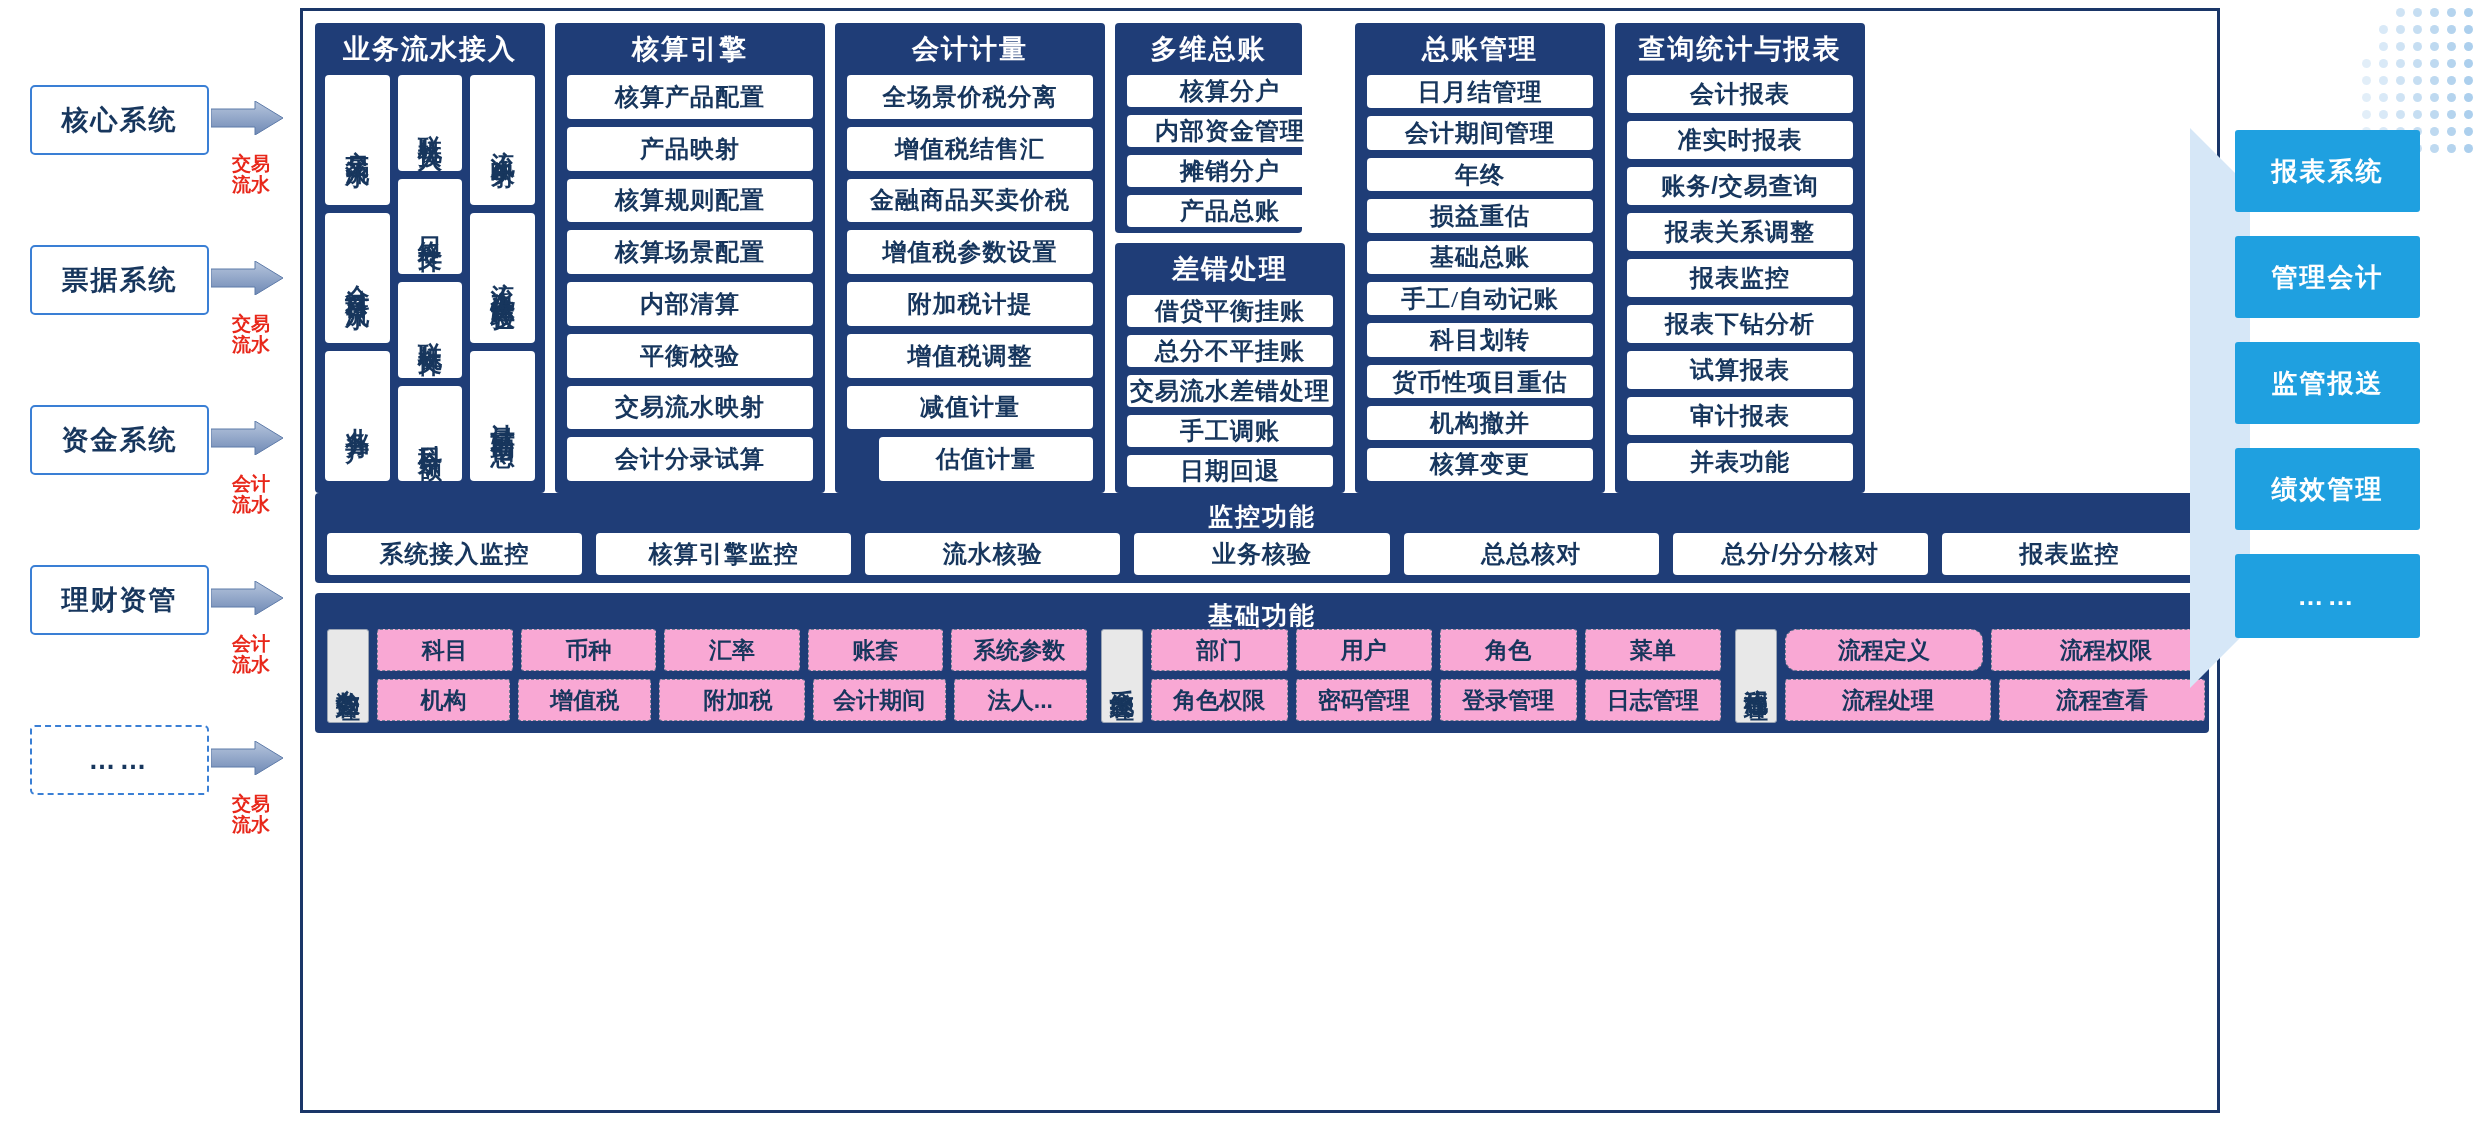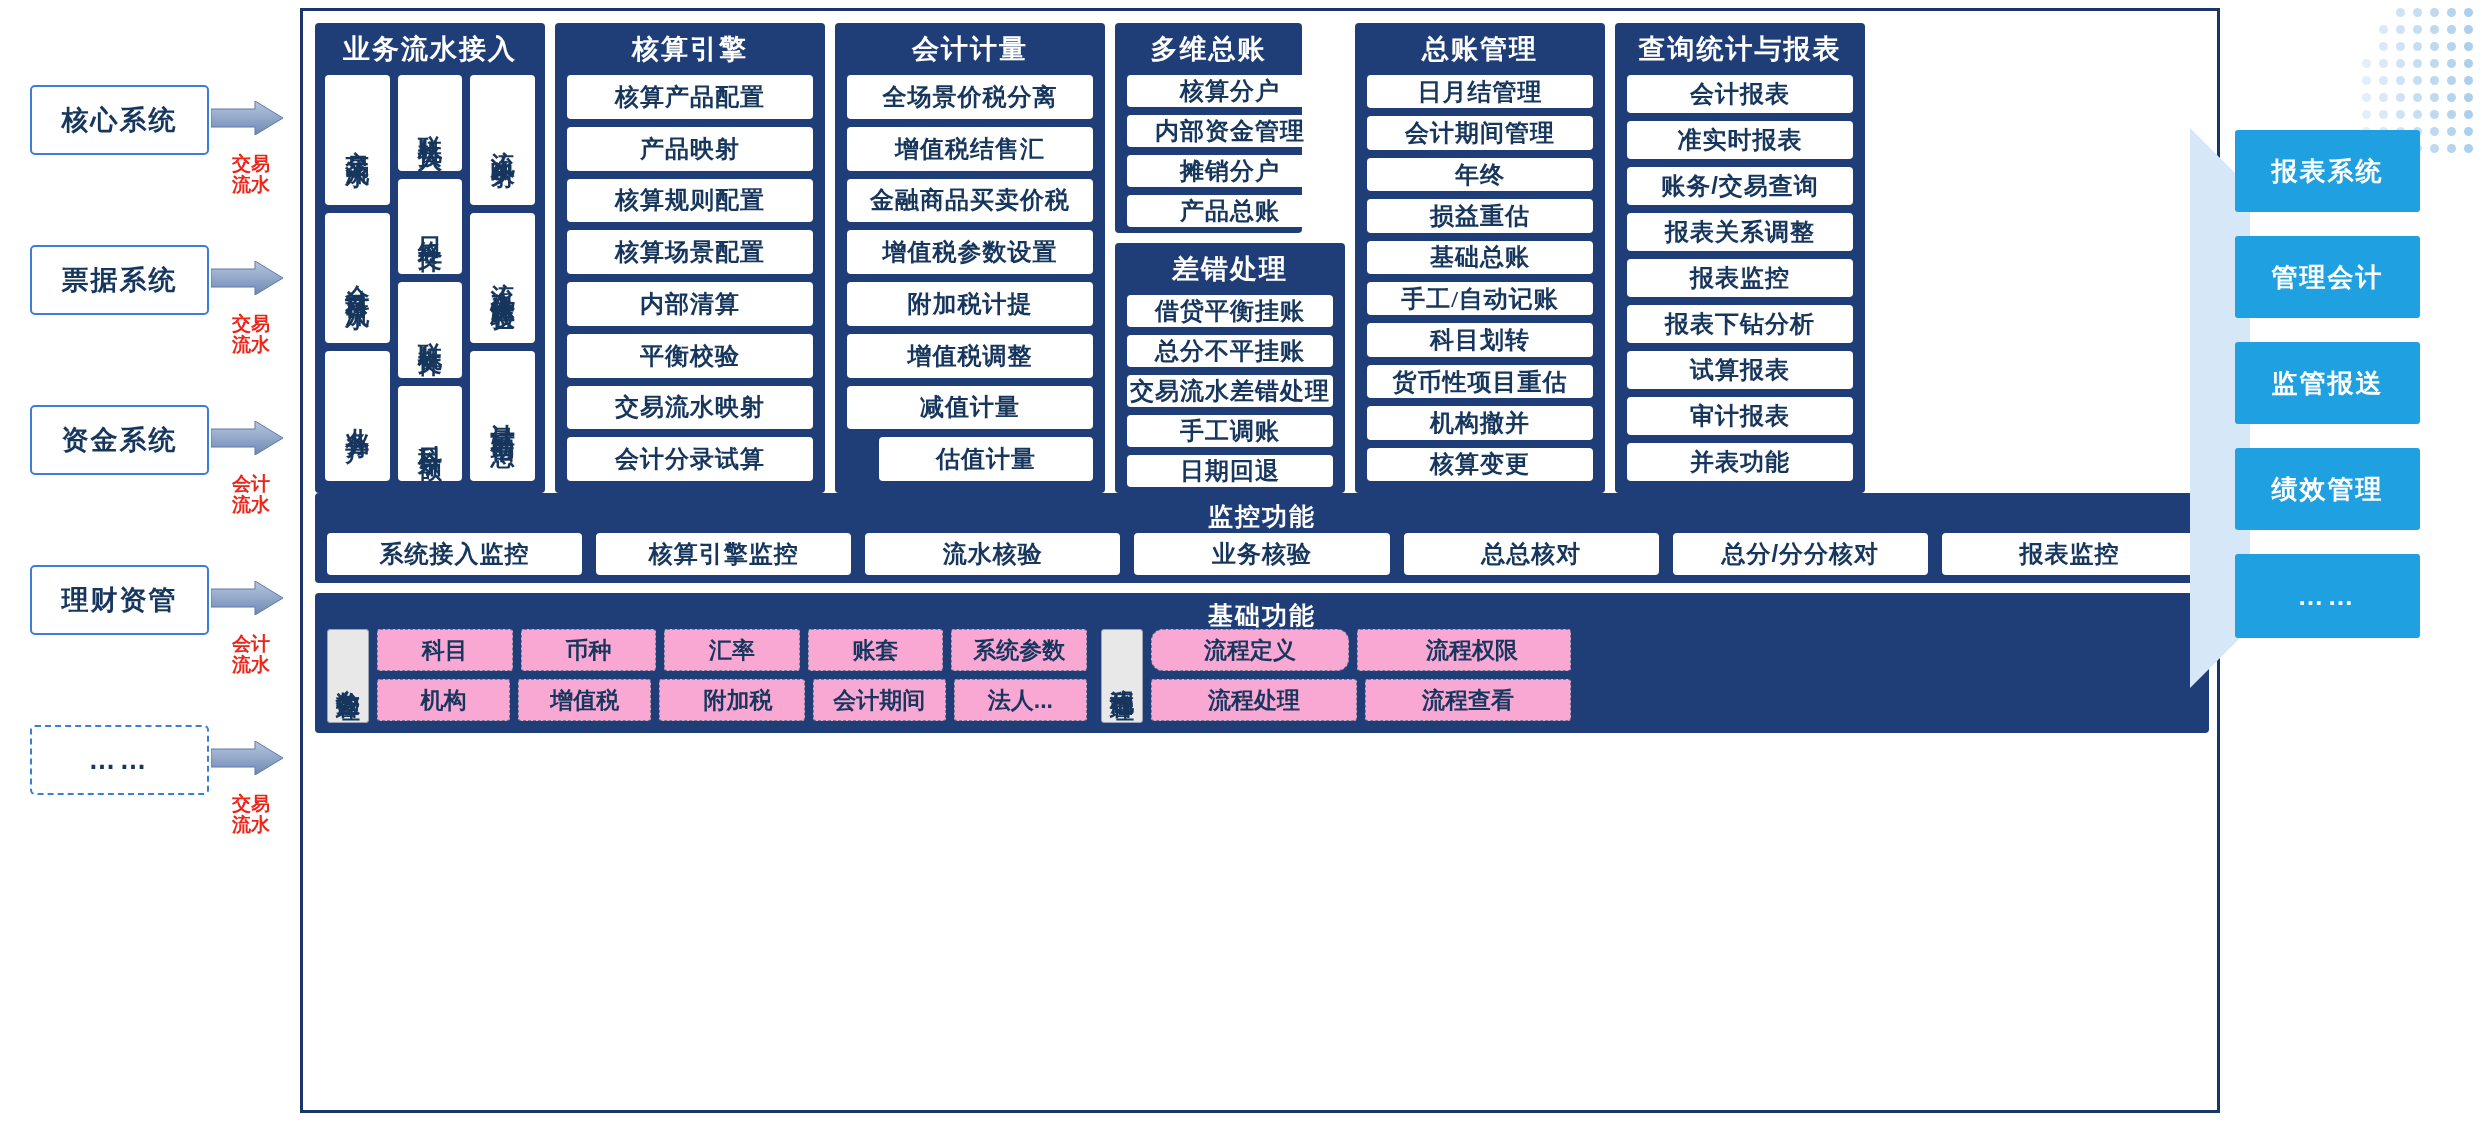--- a/index.html
+++ b/index.html
@@ -350,20 +350,37 @@
               </div>
               <div style="display:flex;gap:8px;height:42px;">
                 <div class="dashcell" style="flex:1;">机构</div>
                 <div class="dashcell" style="flex:1;">增值税</div>
                 <div class="dashcell" style="flex:1;padding-left:12px;">附加税</div>
                 <div class="dashcell" style="flex:1;">会计期间</div>
                 <div class="dashcell" style="flex:1;">法人...</div>
               </div>
             </div>
           </div>
+          <div style="width:620px;background:#1f3d77;display:flex;gap:8px;">
+            <div class="group-label" style="width:40px;height:92px;">系统管理</div>
+            <div style="flex:1;display:flex;flex-direction:column;gap:8px;">
+              <div style="display:flex;gap:8px;height:42px;">
+                <div class="dashcell" style="flex:1;">部门</div>
+                <div class="dashcell" style="flex:1;">用户</div>
+                <div class="dashcell" style="flex:1;">角色</div>
+                <div class="dashcell" style="flex:1;">菜单</div>
+              </div>
+              <div style="display:flex;gap:8px;height:42px;">
+                <div class="dashcell" style="flex:1;">角色权限</div>
+                <div class="dashcell" style="flex:1;">密码管理</div>
+                <div class="dashcell" style="flex:1;">登录管理</div>
+                <div class="dashcell" style="flex:1;">日志管理</div>
+              </div>
+            </div>
+          </div>
           <div style="width:470px;background:#1f3d77;display:flex;gap:8px;">
             <div class="group-label" style="width:40px;height:92px;">流程管理</div>
             <div style="flex:1;display:flex;flex-direction:column;gap:8px;">
               <div style="display:flex;gap:8px;height:42px;">
                 <div class="dashcell" style="flex:1;border-radius:12px;">流程定义</div>
                 <div class="dashcell" style="flex:1;padding-left:16px;">流程权限</div>
               </div>
               <div style="display:flex;gap:8px;height:42px;">
                 <div class="dashcell" style="flex:1;">流程处理</div>
                 <div class="dashcell" style="flex:1;">流程查看</div>

